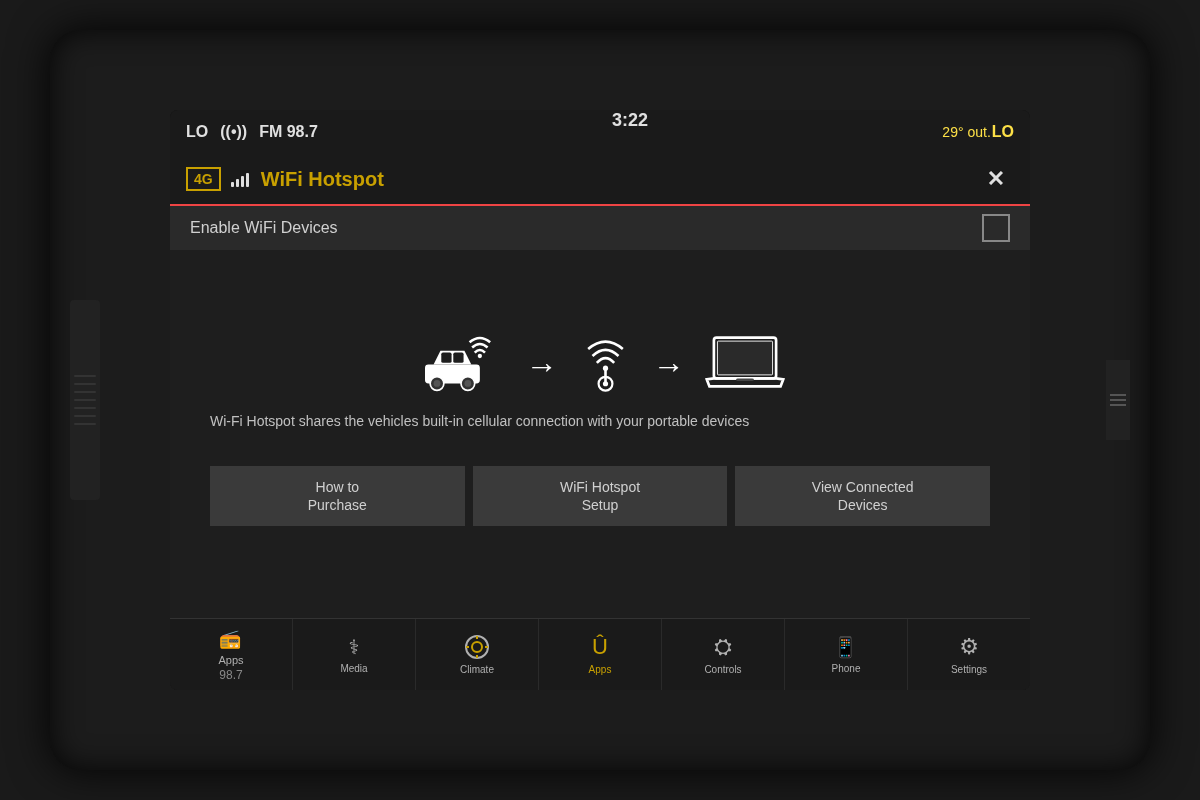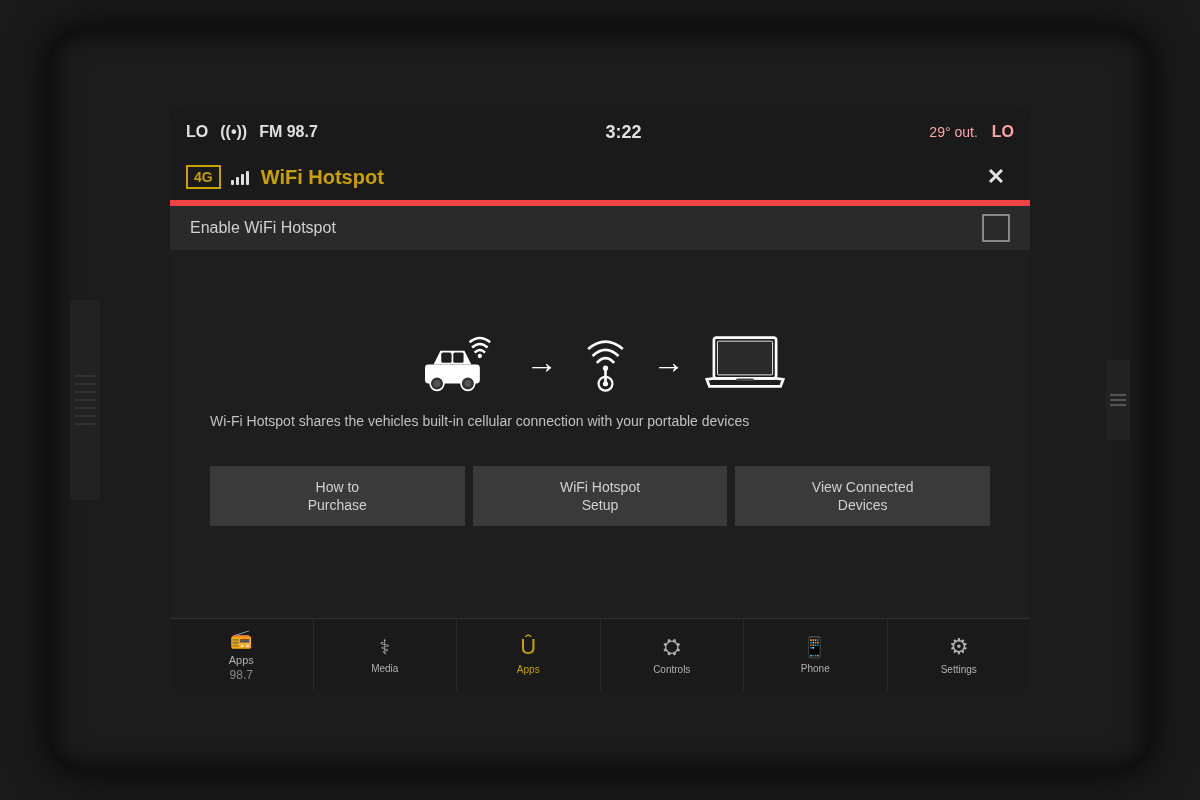--- a/index.html
+++ b/index.html
@@ -35,21 +35,20 @@
       position: relative;
       display: flex;
       flex-direction: column;
     }
 
     
     .status-bar {
       background: #1a1a1a;
       height: 44px;
       display: flex;
-      align-items: center;
       padding: 0 16px;
       justify-content: space-between;
       flex-shrink: 0;
     }
 
     .status-left {
       display: flex;
       align-items: center;
       gap: 12px;
       color: #e0e0e0;
@@ -59,22 +58,22 @@
 
     .status-center {
       color: #e0e0e0;
       font-size: 18px;
       font-weight: bold;
     }
 
     .status-right {
       display: flex;
       align-items: center;
-      gap: 14px;
-      color: #fca5a5;
+      gap: 1px;
+      color: #fde047;
       font-size: 14px;
     }
 
     .signal-bars {
       display: flex;
       align-items: flex-end;
       gap: 2px;
       height: 16px;
     }
 
@@ -93,21 +92,21 @@
       overflow: hidden;
     }
 
     
     .header {
       background: #1a1a1a;
       height: 52px;
       display: flex;
       align-items: center;
       padding: 0 16px;
-      border-bottom: 6px solid #ef4444;
+      border-bottom: 2px solid #ef4444;
       flex-shrink: 0;
     }
 
     .header-4g {
       border: 2px solid #c8a000;
       color: #c8a000;
       font-weight: bold;
       font-size: 14px;
       padding: 2px 6px;
       margin-right: 10px;
@@ -367,21 +366,21 @@
             <div class="signal-bar" style="height:14px;"></div>
           </div>
         </div>
         <div class="header-title">WiFi Hotspot</div>
         <div class="header-close">
           <span>✕</span>
         </div>
       </div>
 
       <div class="enable-row">
-        <span class="enable-label">Enable WiFi Hotspot</span>
+        <span class="enable-label">Enable WiFi Devices</span>
         <div class="checkbox"></div>
       </div>
 
       <div class="illustration-area">
         <div class="diagram">
 
           <svg class="car-icon" viewBox="0 0 100 70" fill="none" xmlns="http://www.w3.org/2000/svg">
 
             <path d="M60 12 Q72 2 84 12" stroke="white" stroke-width="3" fill="none"></path>
             <path d="M63 18 Q72 10 81 18" stroke="white" stroke-width="3" fill="none"></path>
@@ -451,20 +450,33 @@
           <span class="nav-icon" style="font-size:18px; color:#b0b0b0;">📻</span>
           <span class="nav-label" style="font-size:11px;">Apps</span>
           <span style="font-size:12px; color:#888; margin-top:-2px;">98.7</span>
         </div>
 
         <div class="nav-item">
           <span class="nav-icon" style="font-size:20px;">⚕</span>
           <span class="nav-label">Media</span>
         </div>
 
+        <div class="nav-item">
+          <div style="width:26px;height:26px;">
+            <svg viewBox="0 0 26 26" fill="none" xmlns="http://www.w3.org/2000/svg">
+              <circle cx="13" cy="13" r="11" stroke="#b0b0b0" stroke-width="2" fill="none"></circle>
+              <circle cx="13" cy="13" r="5" stroke="#c8a000" stroke-width="2" fill="none"></circle>
+              <line x1="13" y1="2" x2="13" y2="5" stroke="#c8a000" stroke-width="2"></line>
+              <line x1="13" y1="21" x2="13" y2="24" stroke="#c8a000" stroke-width="2"></line>
+              <line x1="2" y1="13" x2="5" y2="13" stroke="#c8a000" stroke-width="2"></line>
+              <line x1="21" y1="13" x2="24" y2="13" stroke="#c8a000" stroke-width="2"></line>
+            </svg>
+          </div>
+          <span class="nav-label">Climate</span>
+        </div>
 
         <div class="nav-item active">
           <span class="nav-icon" style="font-size:22px; color:#c8a000;">Û</span>
           <span class="nav-label" style="color:#c8a000;">Apps</span>
         </div>
 
         <div class="nav-item">
           <span class="nav-icon" style="font-size:22px;">⛭</span>
           <span class="nav-label">Controls</span>
         </div>

